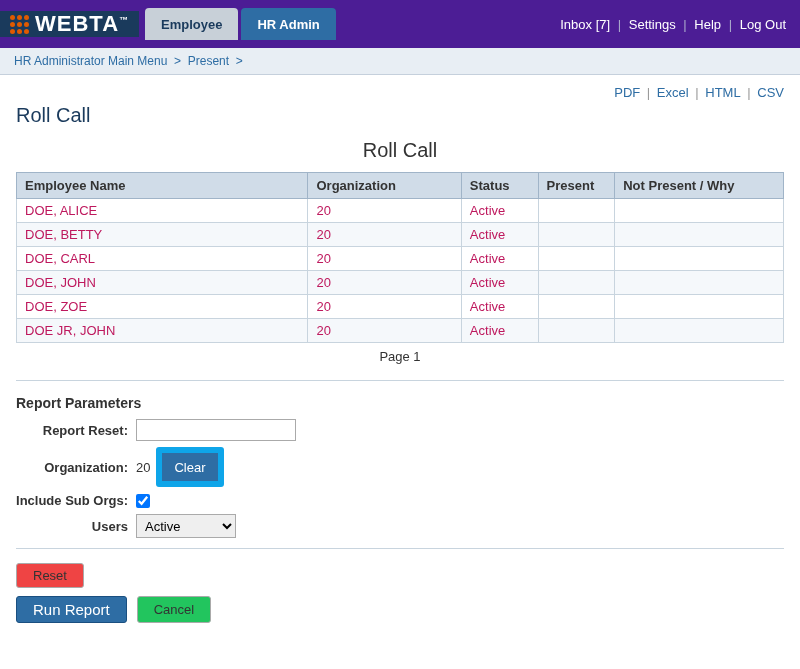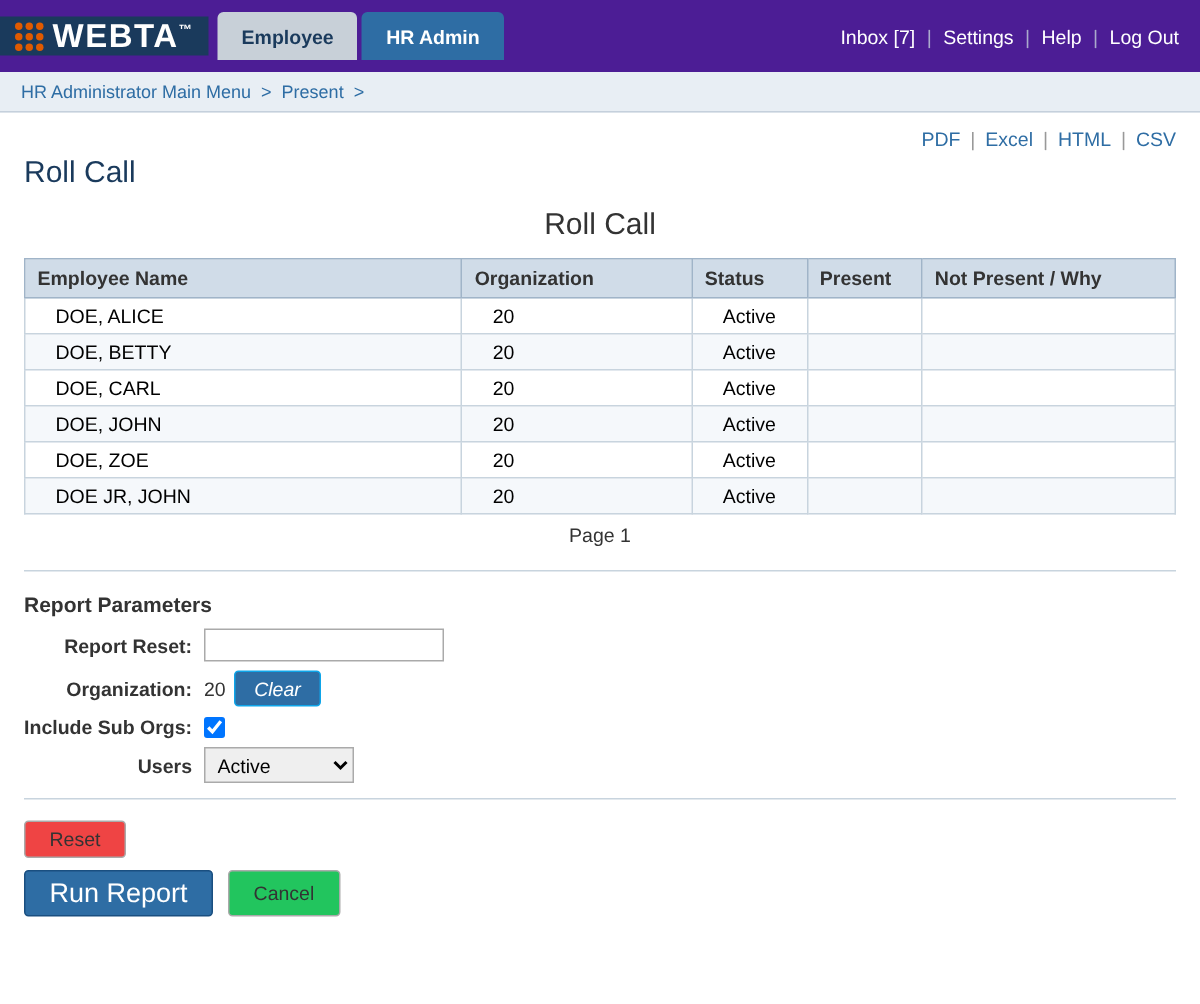--- a/index.html
+++ b/index.html
@@ -133,22 +133,22 @@
     .report-table th {
       background: #d0dce8;
       border: 1px solid #a0b4c8;
       padding: 5px 8px;
       text-align: left;
       font-weight: bold;
       color: #333;
     }
     .report-table td {
       border: 1px solid #c8d4de;
-      padding: 4px 20px;
-      color: #000000;
+      padding: 4px 8px;
+      color: #be185d;
       margin-left: 32px;
     }
     .report-table tr:nth-child(even) td {
       background: #f5f8fb;
     }
     .report-table tr:nth-child(odd) td {
       background: #fff;
     }
     .col-name { width: 38%; }
     .col-org { width: 20%; }
@@ -193,27 +193,26 @@
       width: 160px;
       height: 22px;
     }
     .param-value {
       font-size: 13px;
       margin-right: 6px;
     }
     .btn-clear {
       background: #2e6da4;
       color: #fff;
-      border: 1px solid #0ea5e9;
+      border: 6px solid #0ea5e9;
       padding: 2px 12px;
       font-size: 13px;
       cursor: pointer;
       border-radius: 3px;
-      height: 24px;
-      font-style: italic;
+      height: 40px;
     }
     .checkbox-input {
       width: 14px; height: 14px;
       cursor: pointer;
     }
     .select-users {
       font-size: 13px;
       height: 24px;
       border: 1px solid #aaa;
       padding: 0 4px;
@@ -233,21 +232,21 @@
       padding: 4px 16px;
       font-size: 13px;
       cursor: pointer;
       border-radius: 3px;
     }
     .btn-run {
       background: #2e6da4;
       color: #fff;
       border: 1px solid #1a4f80;
       padding: 4px 16px;
-      font-size: 18px;
+      font-size: 15px;
       cursor: pointer;
       border-radius: 3px;
     }
     .btn-cancel {
       background: #22c55e;
       color: #333;
       border: 1px solid #aaa;
       padding: 4px 16px;
       font-size: 13px;
       cursor: pointer;

